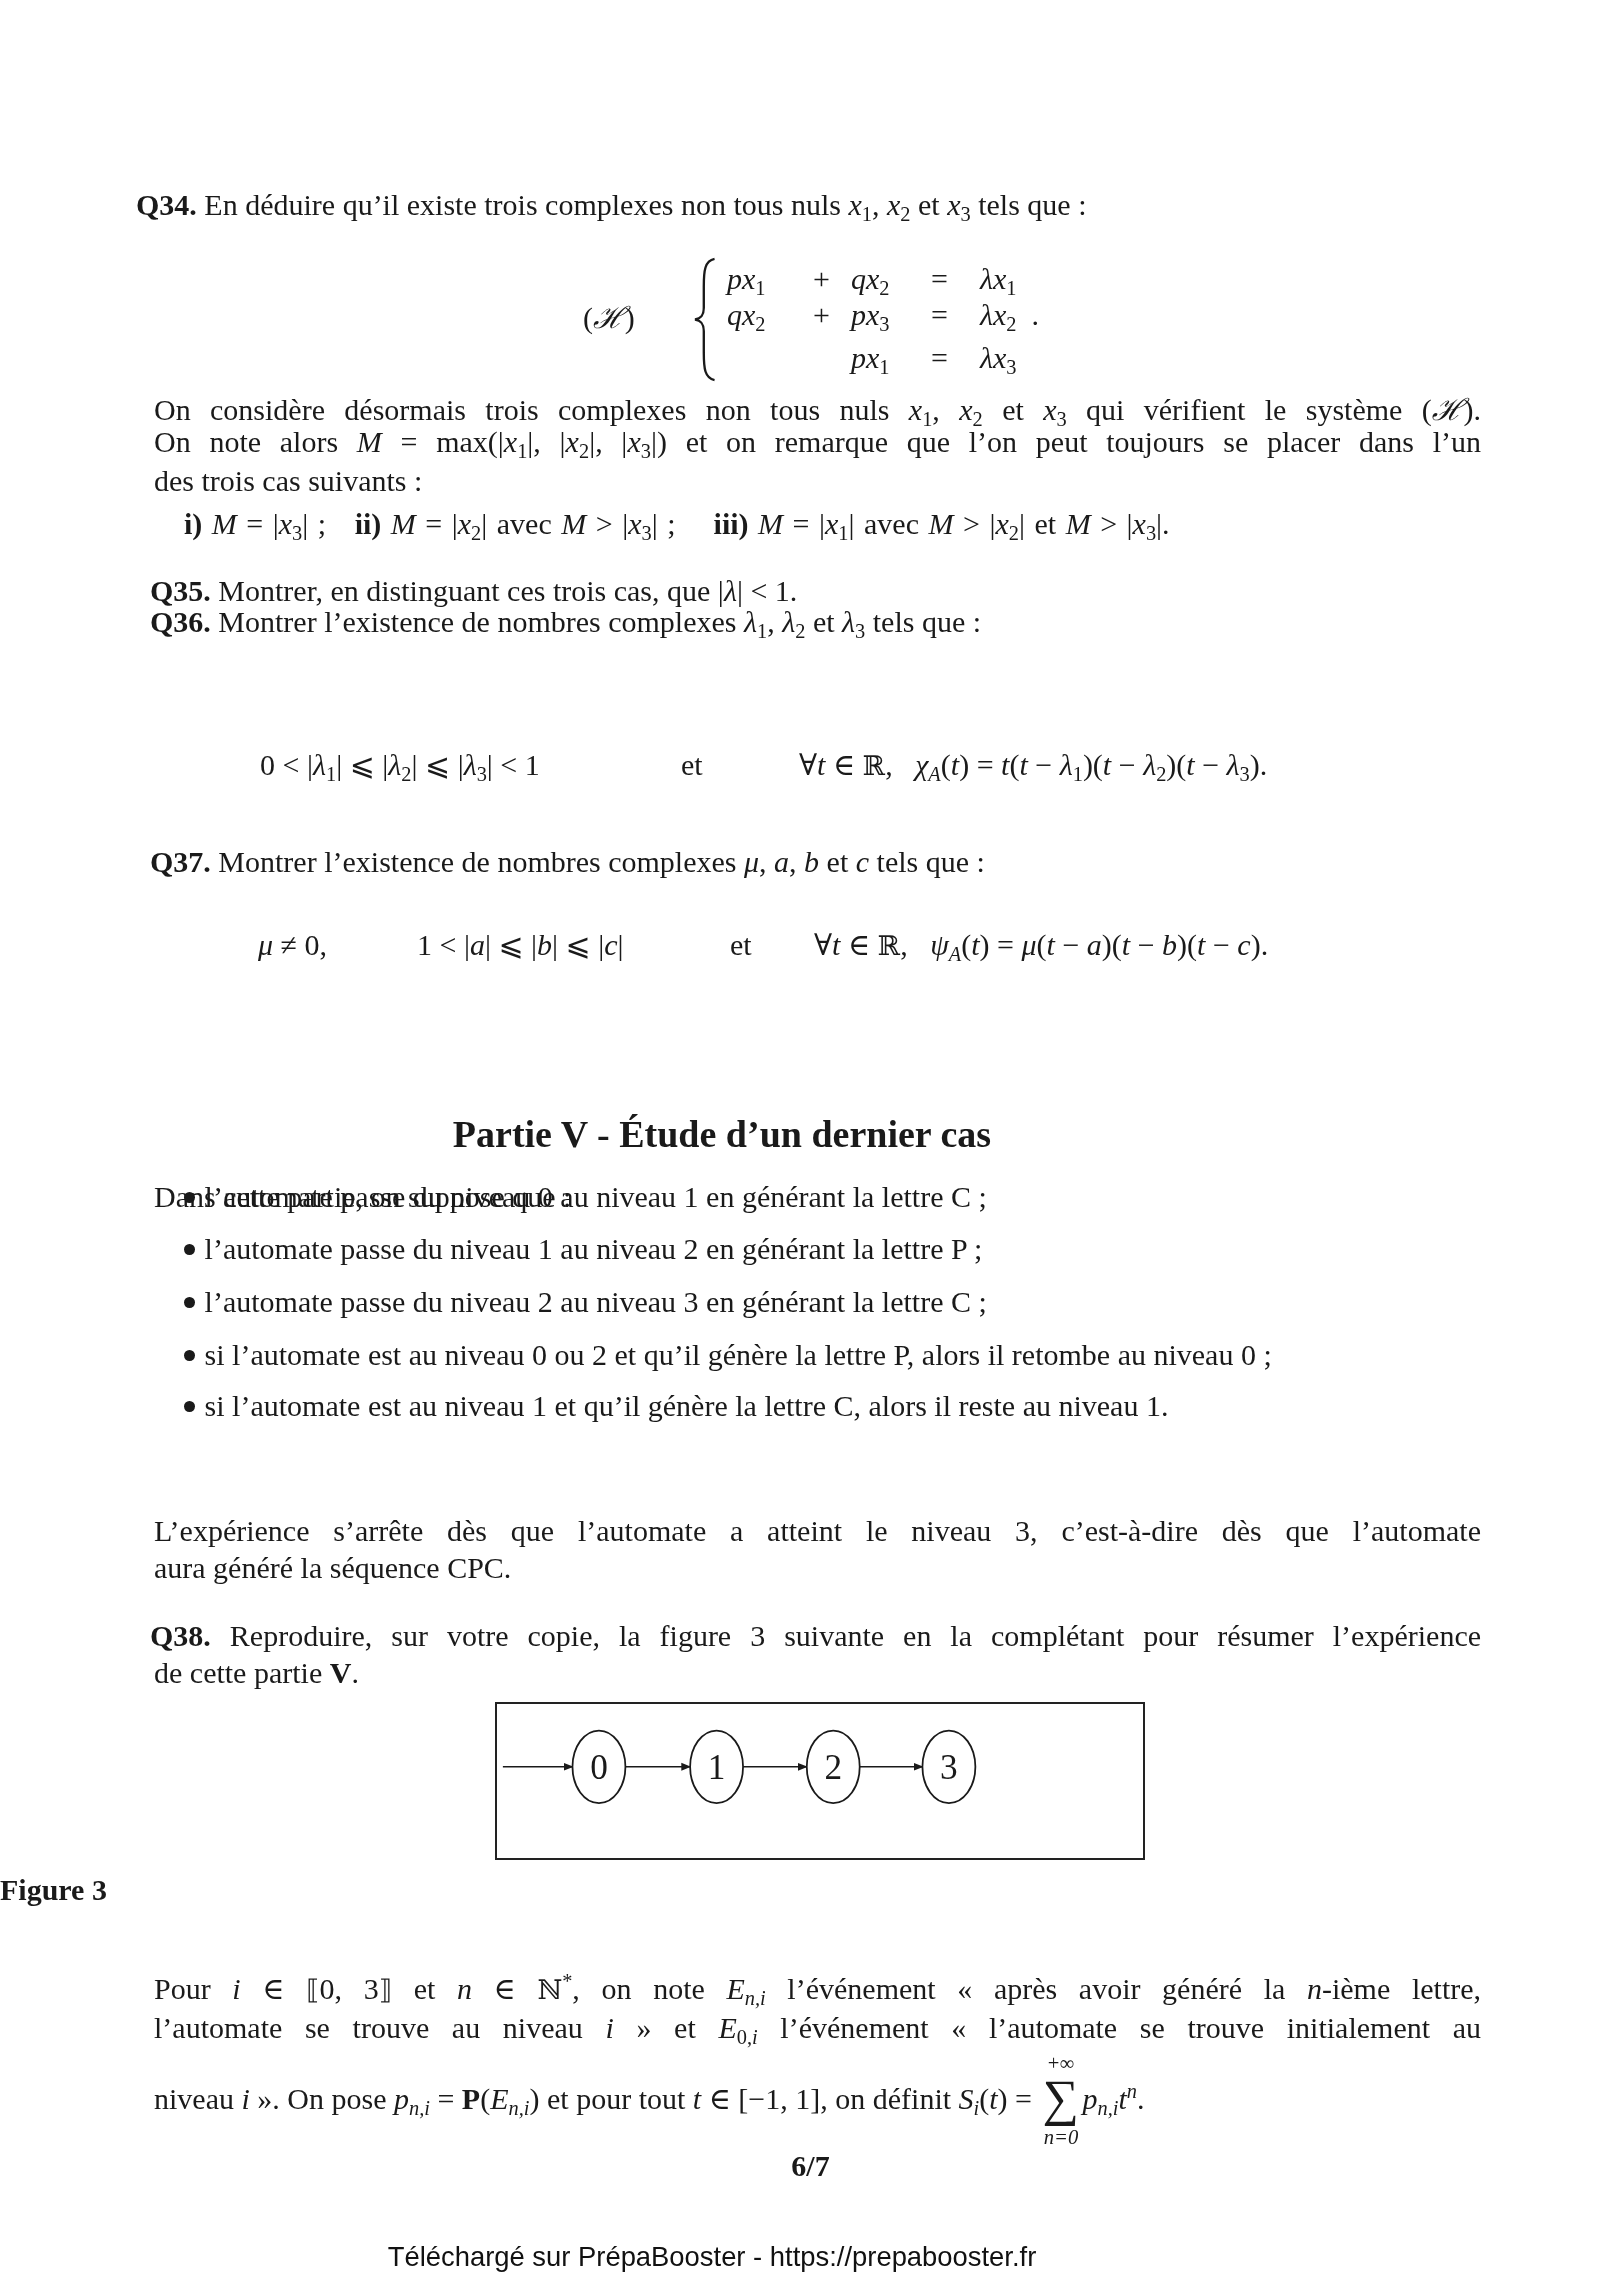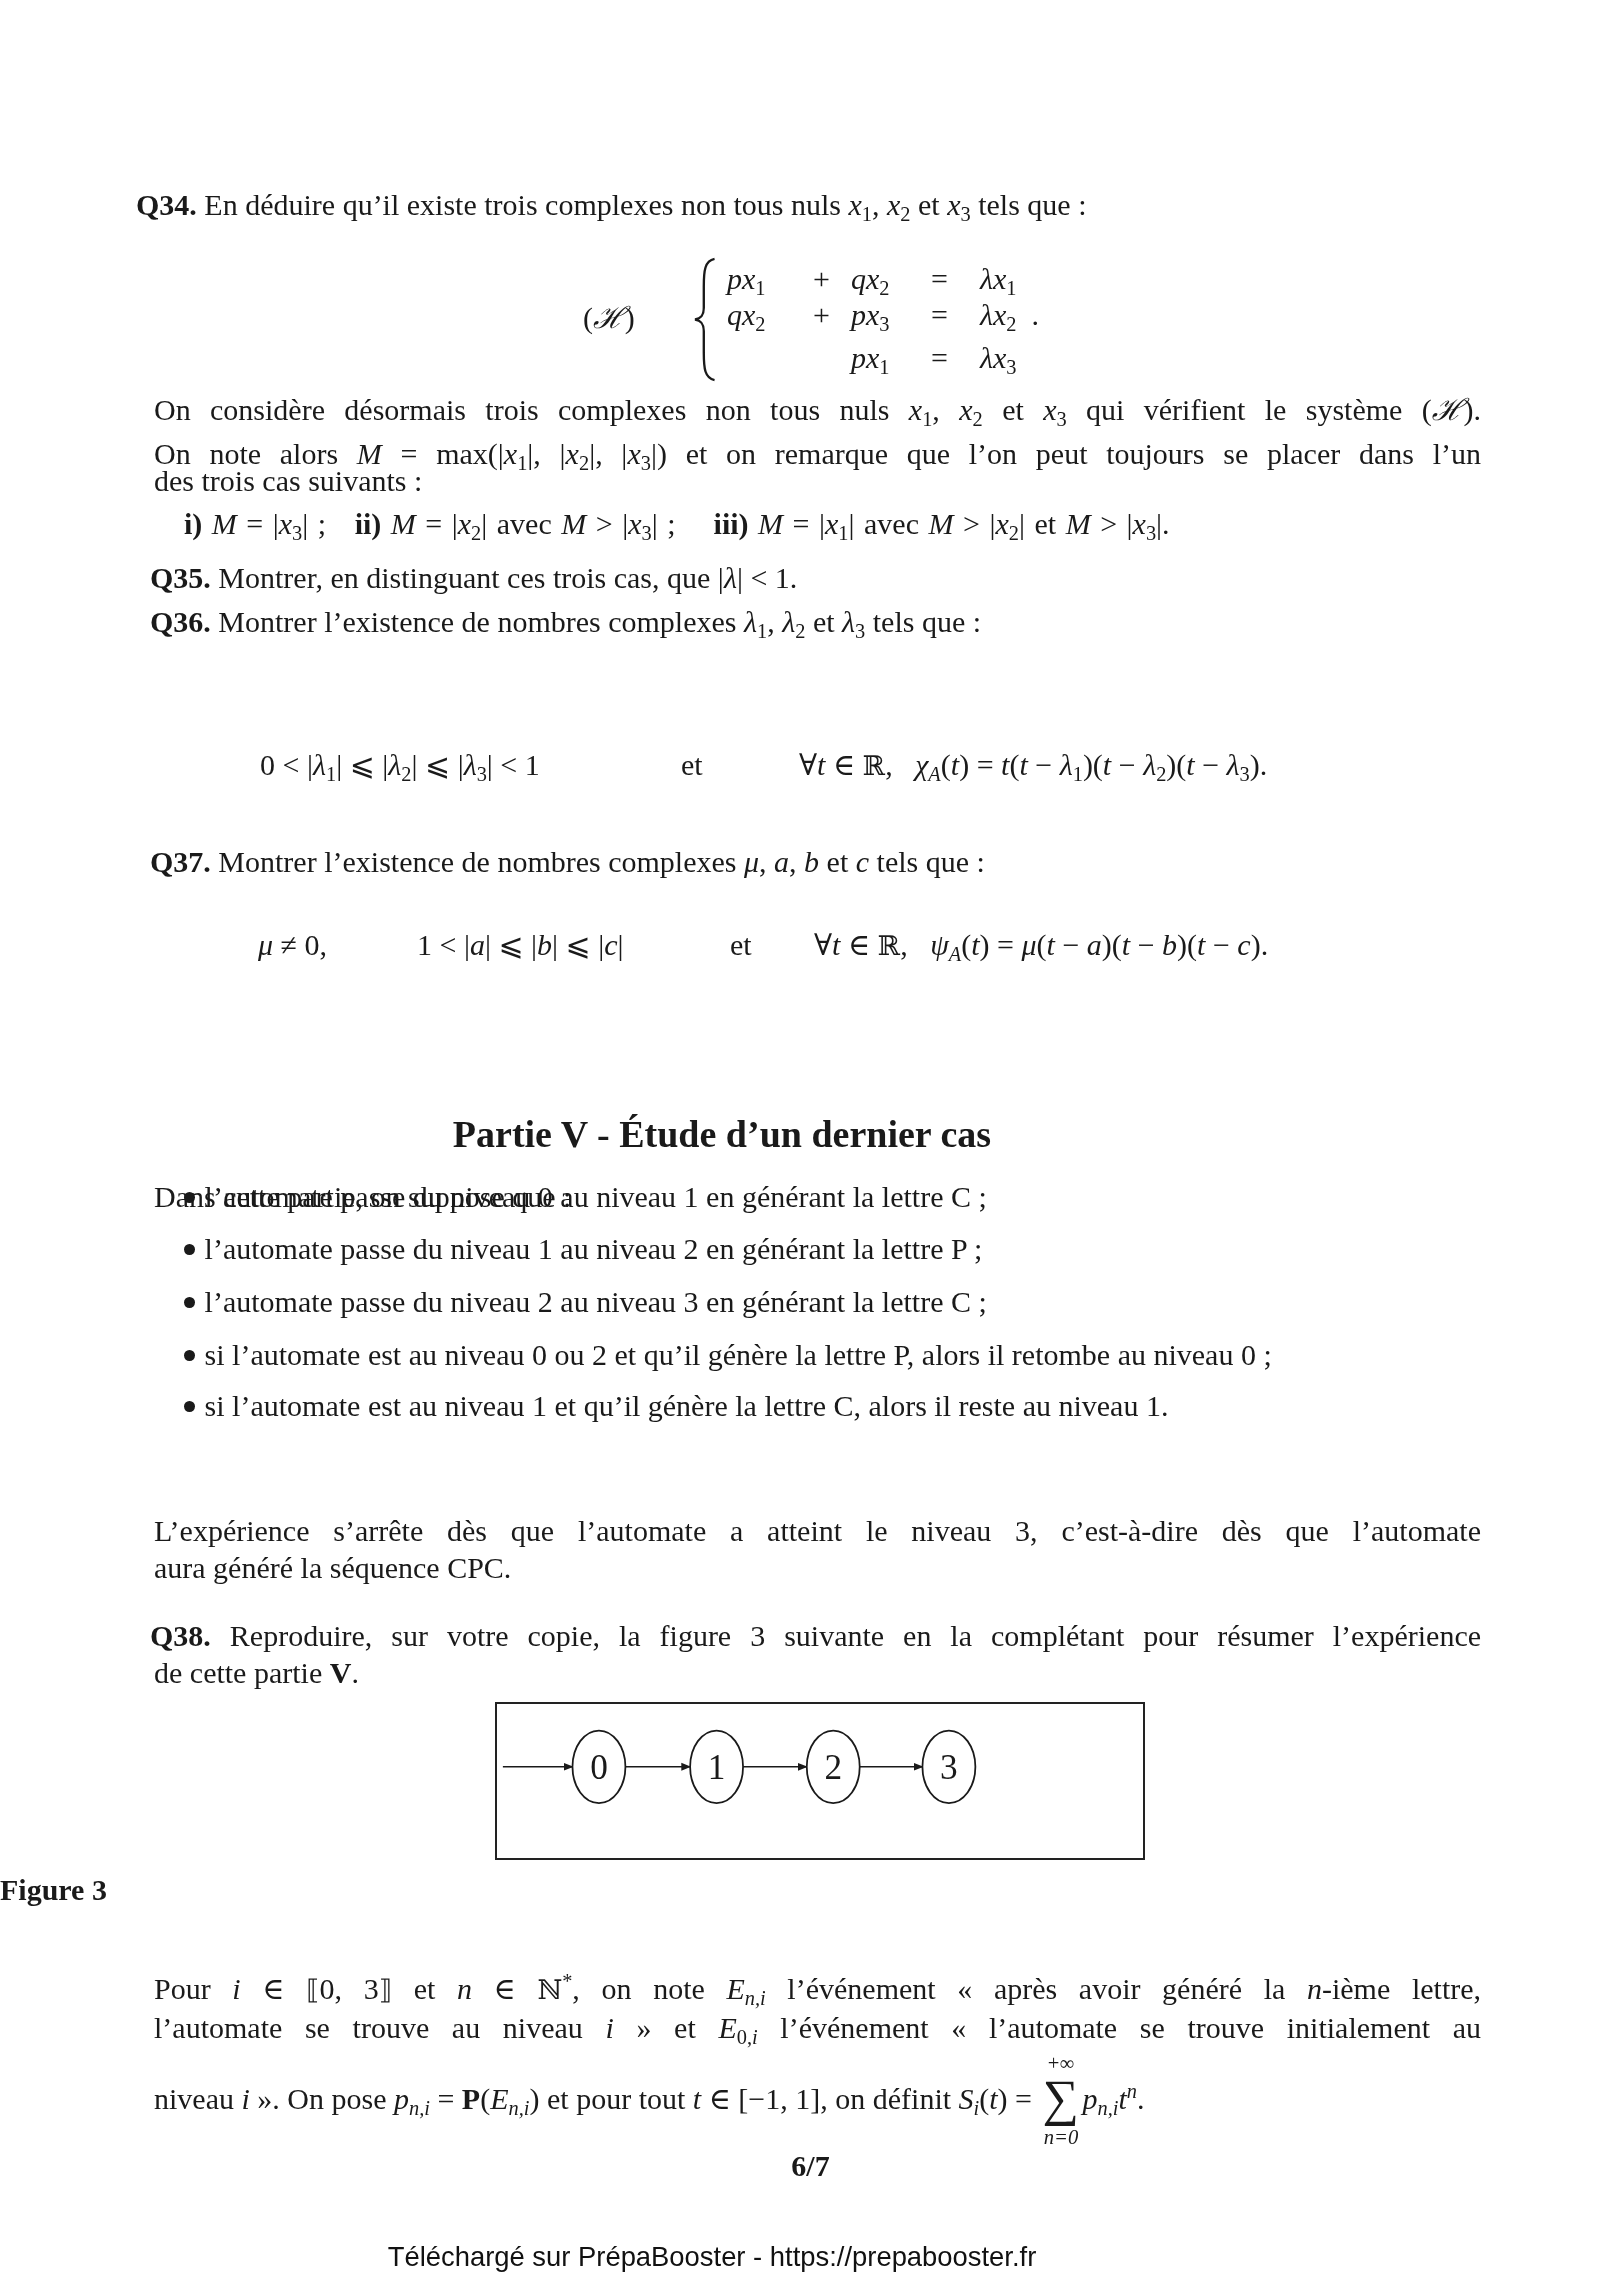--- a/index.html
+++ b/index.html
@@ -66,32 +66,32 @@
       <div class="cell" style="left: 397px; top: 40px;">λx<sub>2</sub> <span class="op">&nbsp;.</span></div>
       <div class="cell" style="left: 268px; top: 83px;">px<sub>1</sub></div>
       <div class="cell" style="left: 348px; top: 83px;"><span class="op">=</span></div>
       <div class="cell" style="left: 397px; top: 83px;">λx<sub>3</sub></div>
     </div>
 </div>
 
 <div class="ln just" style="top:392px;">
   <span>On considère désormais trois complexes non tous nuls </span><i>x</i><sub>1</sub>, <i>x</i><sub>2</sub> <span>et</span> <i>x</i><sub>3</sub><span> qui vérifient le système (</span><span class="script">ℋ</span><span>).</span>
 </div>
-<div class="ln just" style="top:436px;">
+<div class="ln just" style="top:424px;">
   <span>On note alors </span><i>M</i> = max(|<i>x</i><sub>1</sub>|, |<i>x</i><sub>2</sub>|, |<i>x</i><sub>3</sub>|)<span> et on remarque que l’on peut toujours se placer dans l’un</span>
 </div>
 <div class="ln" style="left:154px; top:463px;">des trois cas suivants :</div>
 
 <div class="ln" style="left:184px; top:506px; word-spacing:2px;">
   <span class="q">i)</span> <i>M</i> = |<i>x</i><sub>3</sub>| ; &nbsp;
   <span class="q">ii)</span> <i>M</i> = |<i>x</i><sub>2</sub>| <span>avec</span> <i>M</i> &gt; |<i>x</i><sub>3</sub>| ; &nbsp;&nbsp;
   <span class="q">iii)</span> <i>M</i> = |<i>x</i><sub>1</sub>| <span>avec</span> <i>M</i> &gt; |<i>x</i><sub>2</sub>| <span>et</span> <i>M</i> &gt; |<i>x</i><sub>3</sub>|.
 </div>
 
-<div class="ln" style="left:150px; top:560px;">
+<div class="ln" style="left:150px; top:573px;">
   <span class="q">Q35.</span>
   <span>Montrer, en distinguant ces trois cas, que </span>|<i>λ</i>| &lt; 1.
 </div>
 
 <div class="ln" style="left:150px; top:604px;">
   <span class="q">Q36.</span>
   <span>Montrer l’existence de nombres complexes </span><i>λ</i><sub>1</sub>, <i>λ</i><sub>2</sub> <span>et</span> <i>λ</i><sub>3</sub><span> tels que :</span>
 </div>
 <div class="ln" style="left:260px; top:747px;">
   0 &lt; |<i>λ</i><sub>1</sub>| ⩽ |<i>λ</i><sub>2</sub>| ⩽ |<i>λ</i><sub>3</sub>| &lt; 1

